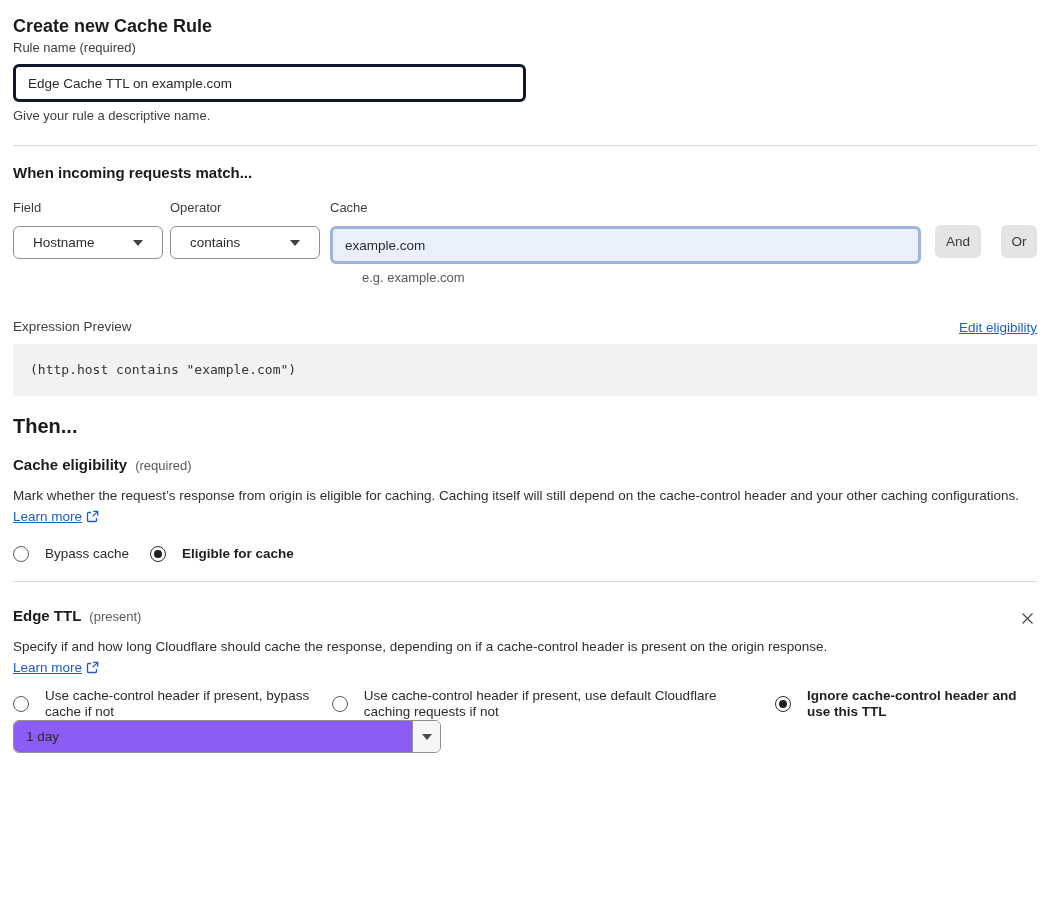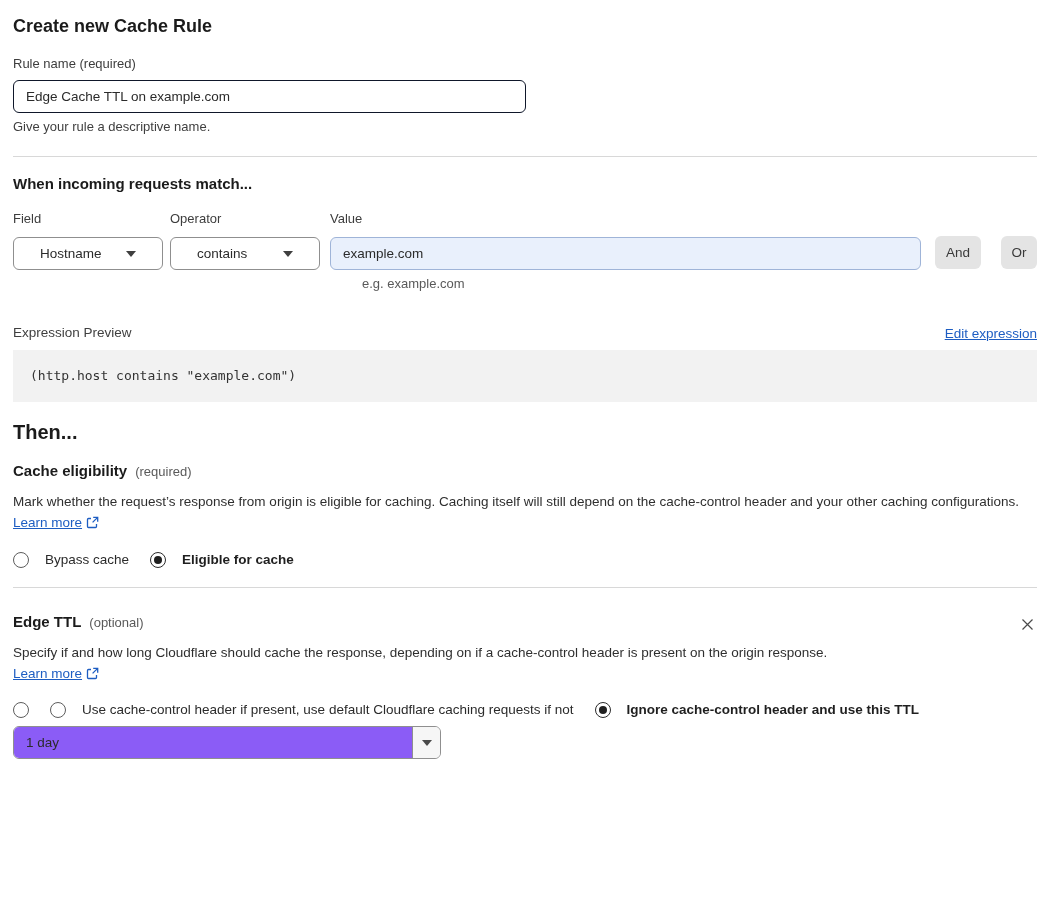--- a/index.html
+++ b/index.html
@@ -24,24 +24,24 @@
     line-height: 24px;
   }
   .field-label {
     display: block;
     font-size: 13px;
     color: #3d3d3d;
     line-height: 16px;
   }
   .text-input {
     display: block;
-    height: 33px;
-    border: 1px solid #0f172a;
+    height: 27px;
+    border: 3px solid #0f172a;
     border-radius: 6px;
-    padding: 0 12px;
+    padding: 16px 12px;
     font-family: "Liberation Sans", sans-serif;
     font-size: 13.5px;
     color: #2b2b2b;
     background: #ffffff;
     outline: none;
     width: 100%;
   }
   .helper-text {
     font-size: 13px;
     color: #3f3f3f;
@@ -68,21 +68,21 @@
   .col-operator { width: 150px; margin-right: 10px; }
   .col-value { flex: 1; }
   .select {
     height: 33px;
     border: 1px solid #8f8f8f;
     border-radius: 6px;
     background: #ffffff;
     display: flex;
     align-items: center;
     justify-content: space-between;
-    padding: 0 26px;
+    padding: 0 19px;
     font-size: 13.5px;
     color: #2b2b2b;
     cursor: pointer;
   }
   .caret-down {
     width: 0; height: 0;
     border-left: 5px solid transparent;
     border-right: 5px solid transparent;
     border-top: 6px solid #3f3f3f;
   }
@@ -220,21 +220,21 @@
     width: 28px;
     border: none;
     border-left: 1px solid #8f8f8f;
     background: #f6f6f6;
     display: flex;
     align-items: center;
     justify-content: center;
     cursor: pointer;
   }
   .combo .caret-down { border-top-color: #4a4a4a; }
-  .rule-name-label { margin-top: 18px; margin-bottom: 8px; }
+  .rule-name-label { margin-top: 2px; margin-bottom: 8px; }
   .rule-name-input { width: 513px; margin-top: 0; }
   .rule-helper { margin-top: 6px; }
   .hr-1 { margin-top: 21px; }
   .match-heading { margin-top: 18px; }
   .value-helper { margin-top: 6px; font-size: 13px; color: #595959; margin-left: 32px; }
   .then-heading { margin-top: 21px; }
   .ce-title { margin-top: 20px; }
   .ce-radios { margin-top: 17px; gap: 21px; }
   .hr-2 { margin-top: 19px; }
   .edge-section { margin-top: 25px; }
@@ -265,33 +265,33 @@
       </div>
     </div>
     <div class="col col-operator">
       <span class="field-label">Operator</span>
       <div class="select">
         <span>contains</span>
         <span class="caret-down"></span>
       </div>
     </div>
     <div class="col col-value">
-      <span class="field-label">Value</span>
+      <span class="field-label">Cache</span>
       <input class="text-input value-input" type="text" value="example.com" style="">
       <div class="value-helper">e.g. example.com</div>
     </div>
     <div class="andor">
       <button class="btn-gray btn-and">And</button>
       <button class="btn-gray btn-or">Or</button>
     </div>
   </div>
 
   <div class="expr-row">
     <span class="helper-text" style="font-size:13.5px">Expression Preview</span>
-    <a class="link">Edit expression</a>
+    <a class="link">Edit eligibility</a>
   </div>
   <div class="code-box">
     <span>(http.host contains "example.com")</span>
   </div>
 
   <h2 class="section-heading then-heading">Then...</h2>
 
   <div class="subsection-title-row ce-title">
     <h3 class="subsection-title">Cache eligibility</h3>
     <span class="badge">(required)</span>
@@ -315,40 +315,41 @@
       <span class="radio-label">Eligible for cache</span>
     </div>
   </div>
 
   <hr class="divider hr-2">
 
   <div class="edge-section">
     <div class="edge-header">
       <div class="subsection-title-row">
         <h3 class="subsection-title">Edge TTL</h3>
-        <span class="badge">(optional)</span>
+        <span class="badge">(present)</span>
       </div>
       <button class="close-btn" aria-label="Remove Edge TTL">
         <svg width="15" height="15" viewBox="0 0 15 15">
             <path d="M2.5 2.5 12.5 12.5 M12.5 2.5 2.5 12.5" stroke="#4a4a4a" stroke-width="1.2" fill="none"></path>
           </svg>
       </button>
     </div>
     <p class="description edge-desc" style="margin-top:8px">
       <span>Specify if and how long Cloudflare should cache the response, depending on if a cache-control header is present on the origin response.</span>
       <a class="link">Learn more</a><span class="ext-icon"><svg width="13" height="13" viewBox="0 0 13 13">
             <path d="M5 2.5H2.5a1 1 0 0 0-1 1v7a1 1 0 0 0 1 1h7a1 1 0 0 0 1-1V8" fill="none" stroke="#1d5dc2" stroke-width="1.3"></path>
             <path d="M7.2 1.3h4.5v4.5" fill="none" stroke="#1d5dc2" stroke-width="1.3"></path>
             <path d="M11.4 1.6 6.6 6.4" fill="none" stroke="#1d5dc2" stroke-width="1.3"></path>
           </svg></span>
     </p>
 
     <div class="radio-group edge-radios">
       <div class="radio-row">
         <span class="radio"></span>
+        <span class="radio-label">Use cache-control header if present, bypass cache if not</span>
       </div>
       <div class="radio-row">
         <span class="radio"></span>
         <span class="radio-label">Use cache-control header if present, use default Cloudflare caching requests if not</span>
       </div>
       <div class="radio-row checked">
         <span class="radio"></span>
         <span class="radio-label">Ignore cache-control header and use this TTL</span>
       </div>
     </div>

